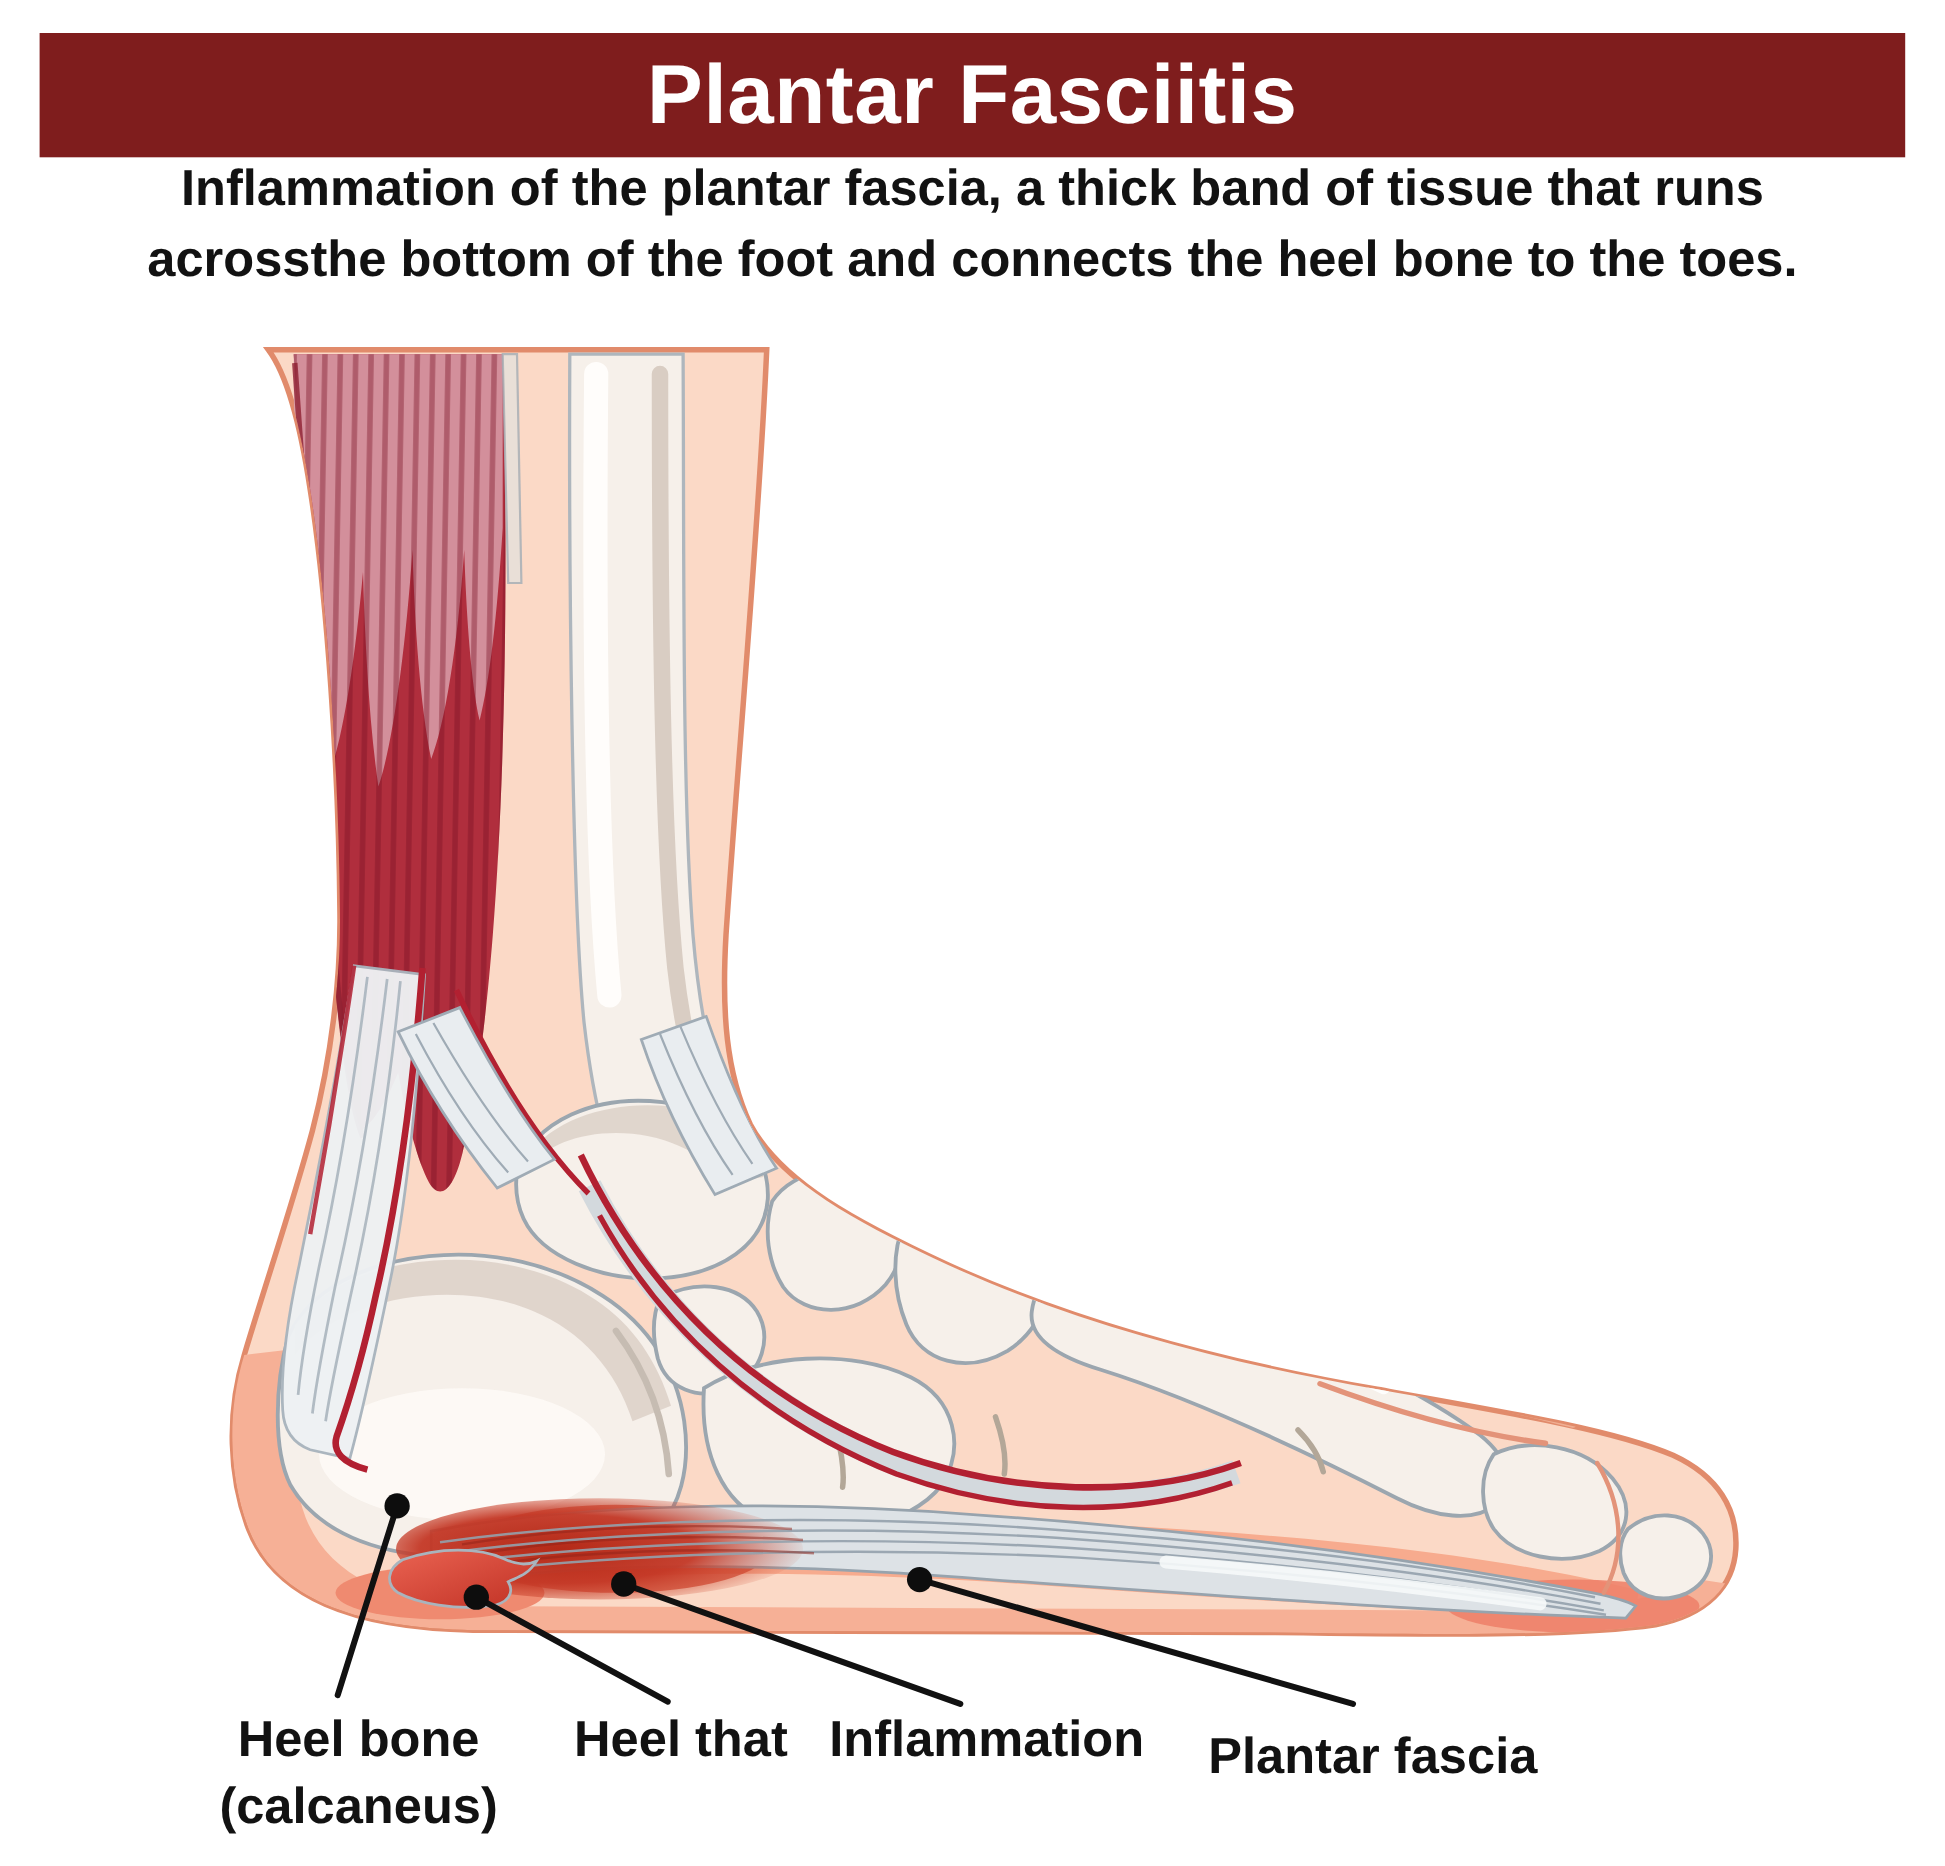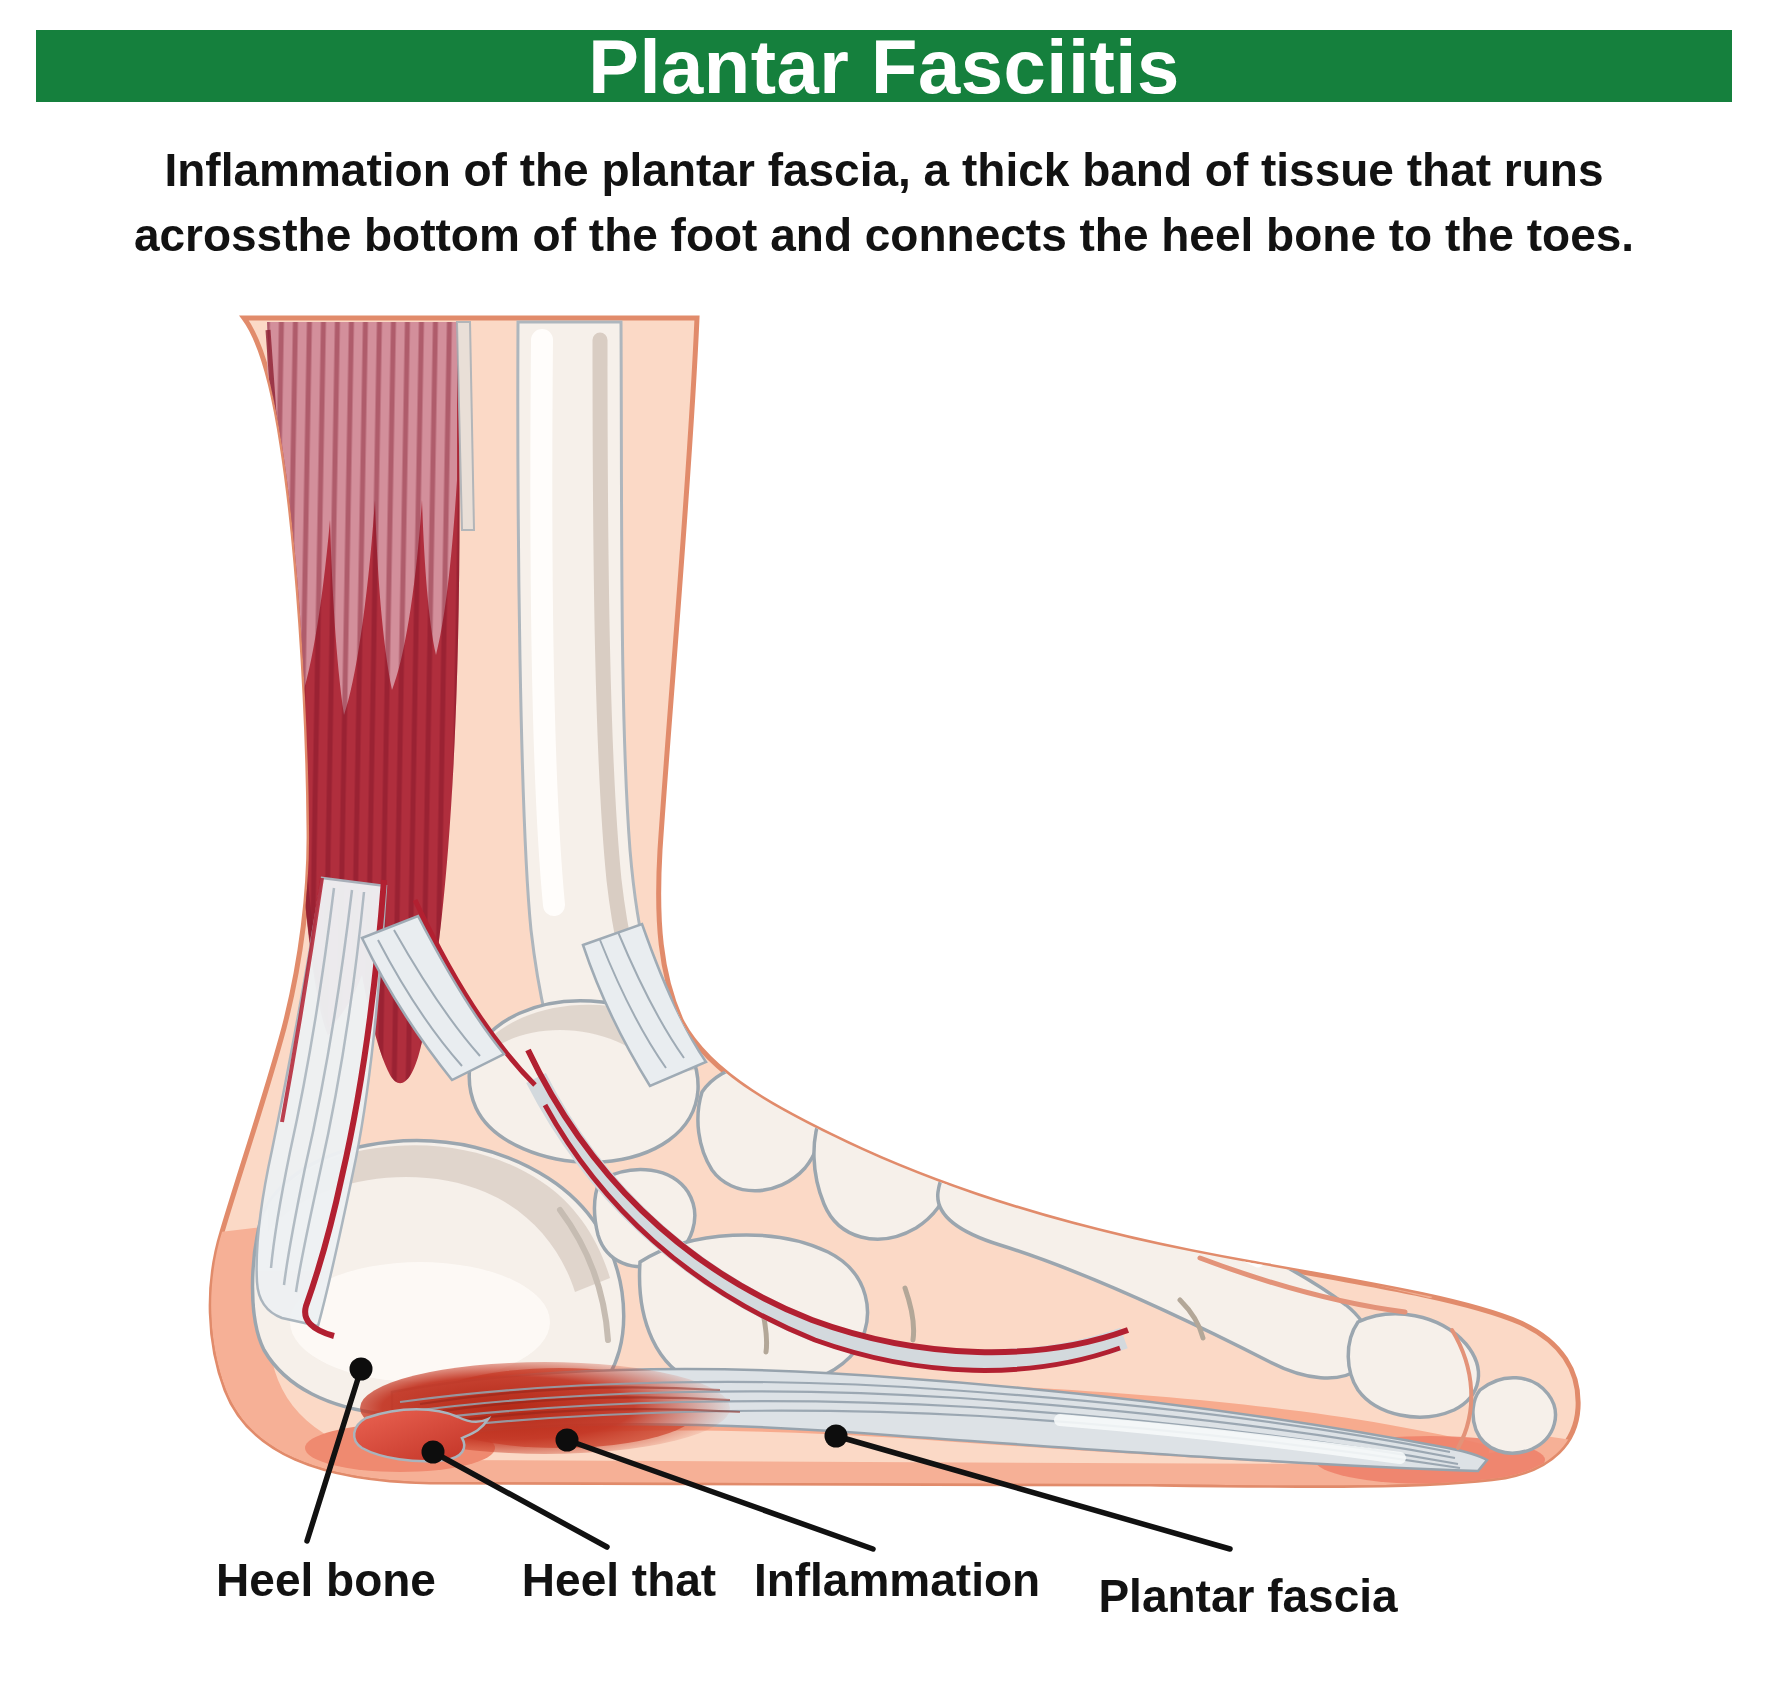--- a/index.html
+++ b/index.html
@@ -1,18 +1,18 @@
 <!DOCTYPE html>
 <html><head>
 <meta charset="utf-8">
 <style>
   html,body{margin:0;padding:0;background:#ffffff;}
   .page{position:relative;width:1768px;height:1696px;background:#ffffff;overflow:hidden;
         font-family:"Liberation Sans",sans-serif;}
-  .banner{position:absolute;left:36px;top:30px;width:1696px;height:72px;background:#15803d;
+  .banner{position:absolute;left:36px;top:30px;width:1696px;height:113px;background:#7f1d1d;
           display:flex;align-items:center;justify-content:center;}
   .banner h1{margin:0;font-size:76px;font-weight:bold;color:#ffffff;letter-spacing:0.5px;}
   .desc{position:absolute;top:138px;left:50%;transform:translateX(-50%);width:1640px;margin:0;
         font-size:46px;font-weight:600;line-height:1.42;text-align:center;color:#121212;}
   .figure{position:absolute;inset:0;}
   .figure svg{position:absolute;left:0;top:0;width:1768px;height:1696px;}
   .lbl{position:absolute;transform:translateX(-50%);text-align:center;font-size:46px;
        font-weight:600;color:#121212;line-height:1.32;white-space:nowrap;}
   .lbl span{display:block;margin-left:16px;}
   .lbl-heel-bone{left:318px;top:1550px;}
@@ -207,18 +207,19 @@
       <g fill="#0d0d0d">
         <circle cx="361" cy="1369" r="11.5"></circle>
         <circle cx="433" cy="1452" r="11.5"></circle>
         <circle cx="567" cy="1440" r="11.5"></circle>
         <circle cx="836" cy="1436" r="11.5"></circle>
       </g>
     </svg>
 
     <div class="lbl lbl-heel-bone">
         <span>Heel bone</span>
+        <span>(calcaneus)</span>
       </div>
     <div class="lbl lbl-heel-spur">Heel that</div>
     <div class="lbl lbl-inflammation">Inflammation</div>
     <div class="lbl lbl-plantar-fascia">Plantar fascia</div>
   </div>
 </div>
 
 </body></html>

